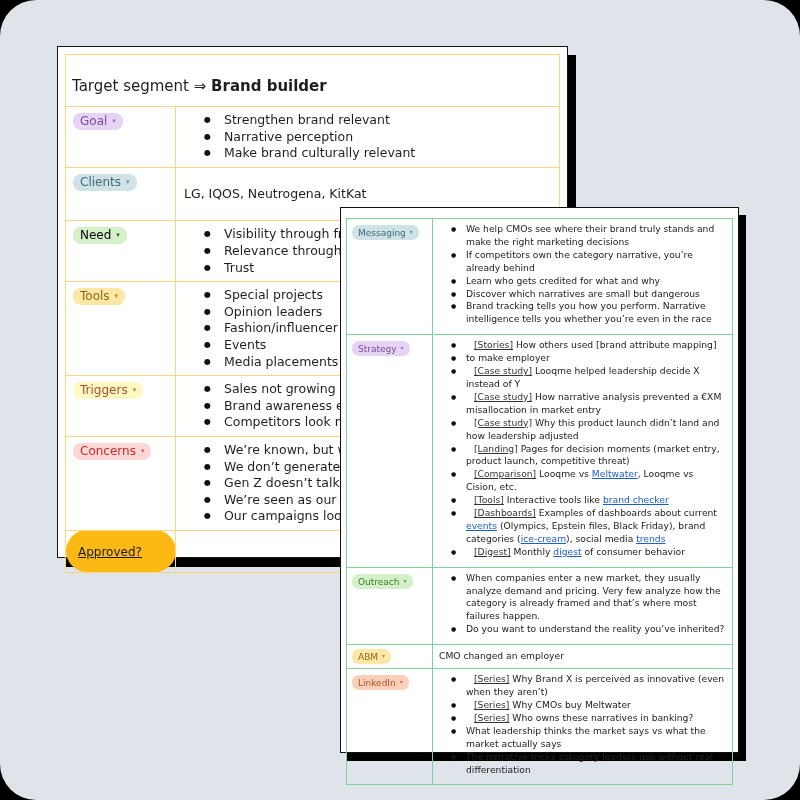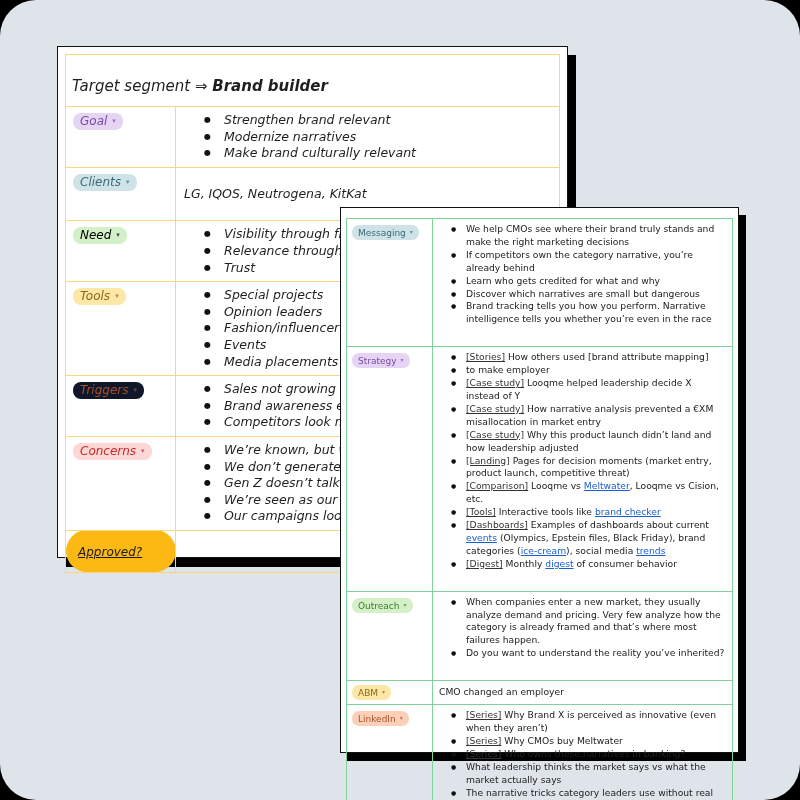--- a/index.html
+++ b/index.html
@@ -10,43 +10,43 @@
     background: #dfe3ea; border-radius: 36px; overflow: hidden;
   }
   .card {
     position: absolute; background: #fff; border: 1px solid #111;
   }
   .card-shadow { position: absolute; background: #000; }
 
   
   #card1 { left: 57px; top: 46px; width: 511px; height: 512px; padding: 7px 7px 0 7px; }
   #shadow1 { left: 65px; top: 55px; width: 511px; height: 512px; }
-  .t1 { width: 100%; border-collapse: collapse; font-size: 12.5px; color: #1f1f1f; font-style: italic; }
+  .t1 { width: 100%; border-collapse: collapse; font-size: 12.5px; color: #1f1f1f; }
   .t1 td { border: 1.5px solid #fcd77a; vertical-align: top; }
   .t1 .hdr { height: 52px; padding: 22px 6px 0 6px; font-size: 15px; }
   .t1 .hdr b { font-weight: bold; }
   .t1 .lbl { width: 110px; padding: 6px 7px; margin-top: 34px; }
   .t1 .val { padding: 5px 8px; line-height: 16.6px; }
   .t1 ul { list-style: none; padding-left: 20px; }
   .t1 li { position: relative; padding-left: 20px; }
   .t1 li::before { content: "●"; position: absolute; left: 0; top: 0; font-size: 8px; color: #111; }
   .t1 .approved { background: #fdb913; height: 40px; padding: 13px 12px; vertical-align: middle; border-radius: 21px; }
   .t1 .approved a { color: #1a1a1a; text-decoration: underline; font-size: 12px; }
 
   
   #card2 { left: 340px; top: 207px; width: 399px; height: 546px; padding: 10px 5px 0 5px; }
   #shadow2 { left: 347px; top: 215px; width: 399px; height: 546px; }
   .t2 { width: 100%; border-collapse: collapse; font-size: 9.2px; color: #222; }
   .t2 td { border: 1.3px solid #7fd39a; vertical-align: top; }
   .t2 .lbl { width: 86px; padding: 6px 5px; }
-  .t2 .val { padding: 4px 6px 20px 6px; line-height: 12.9px; }
+  .t2 .val { padding: 4px 6px 8px 6px; line-height: 12.9px; }
   .t2 ul { list-style: none; padding-left: 12px; }
   .t2 li { position: relative; padding-left: 15px; }
   .t2 li::before { content: "●"; position: absolute; left: 0; top: 0; font-size: 6px; color: #111; }
-  .tag { color: #333; text-decoration: underline; }
+  .tag { color: #333; text-decoration: underline; margin-left: 8px; }
   .lnk { color: #1a5fd0; text-decoration: underline; }
 
   .pill {
     display: inline-block; border-radius: 8px; padding: 1px 7px; line-height: 15px;
     font-size: 12px; white-space: nowrap;
   }
   .t2 .pill { font-size: 9px; padding: 0 6px; line-height: 13px; border-radius: 7px; }
   .pill .caret { font-size: 7px; margin-left: 5px; opacity: .7; vertical-align: 2px; }
   .t2 .pill .caret { font-size: 6px; margin-left: 4px; }
 </style>
@@ -62,21 +62,21 @@
           <tr>
         <td colspan="2" class="hdr">
           <span>Target segment ⇒ </span><b>Brand builder</b>
         </td>
       </tr>
       <tr>
         <td class="lbl"><span class="pill" style="background:#e6d4f5;color:#7a4aa0"><span>Goal</span><span class="caret">▾</span></span></td>
         <td class="val">
               <ul>
           <li>Strengthen brand relevant</li>
-          <li>Modernize narratives</li>
+          <li>Narrative perception</li>
           <li>Make brand culturally relevant</li>
         </ul>
             </td>
       </tr>
       <tr>
         <td class="lbl"><span class="pill" style="background:#cfe2e8;color:#3c6b78"><span>Clients</span><span class="caret">▾</span></span></td>
         <td class="val" style="padding:18px 8px">LG, IQOS, Neutrogena, KitKat</td>
       </tr>
       <tr>
         <td class="lbl"><span class="pill" style="background:#d4f0c8;color:#000000"><span>Need</span><span class="caret">▾</span></span></td>
@@ -94,21 +94,21 @@
               <ul>
           <li>Special projects</li>
           <li>Opinion leaders</li>
           <li>Fashion/influencer co</li>
           <li>Events</li>
           <li>Media placements</li>
         </ul>
             </td>
       </tr>
       <tr>
-        <td class="lbl"><span class="pill" style="background:#0f172a;color:#a8512a"><span>Triggers</span><span class="caret">▾</span></span></td>
+        <td class="lbl"><span class="pill" style="background:#fef9c3;color:#a8512a"><span>Triggers</span><span class="caret">▾</span></span></td>
         <td class="val">
               <ul>
           <li>Sales not growing</li>
           <li>Brand awareness exis</li>
           <li>Competitors look mor</li>
         </ul>
             </td>
       </tr>
       <tr>
         <td class="lbl"><span class="pill" style="background:#fdd6d6;color:#c22c2c"><span>Concerns</span><span class="caret">▾</span></span></td>

